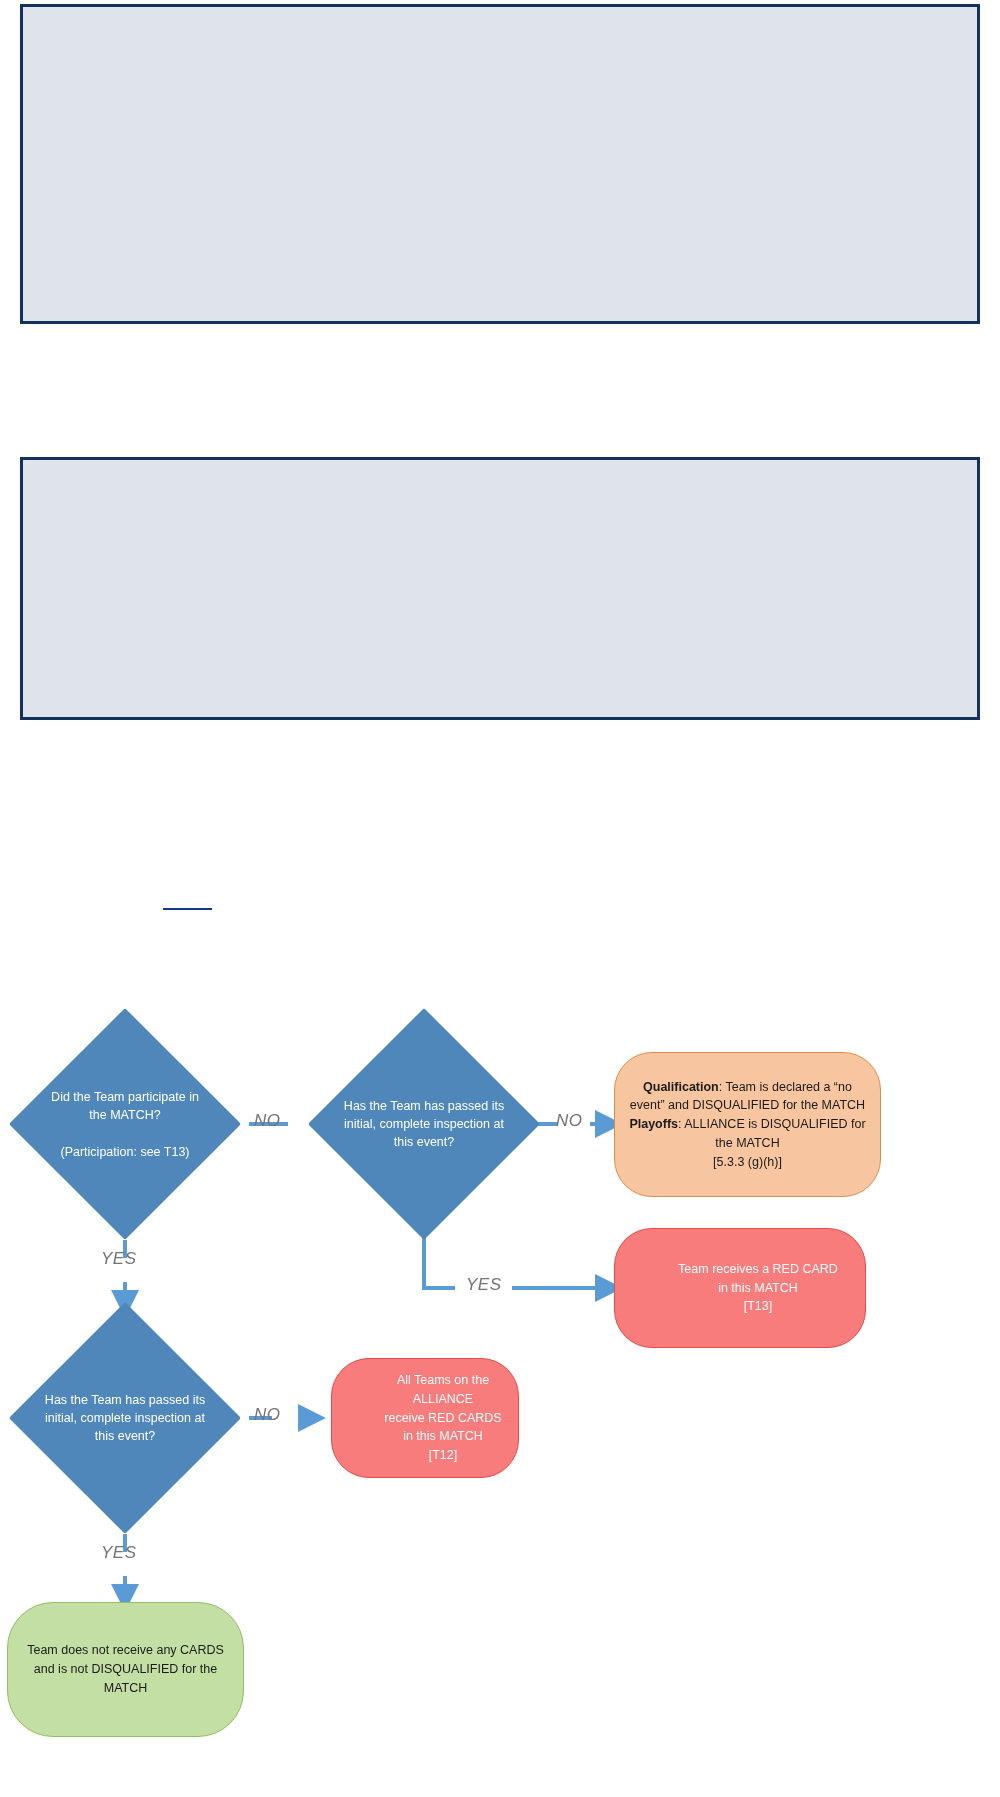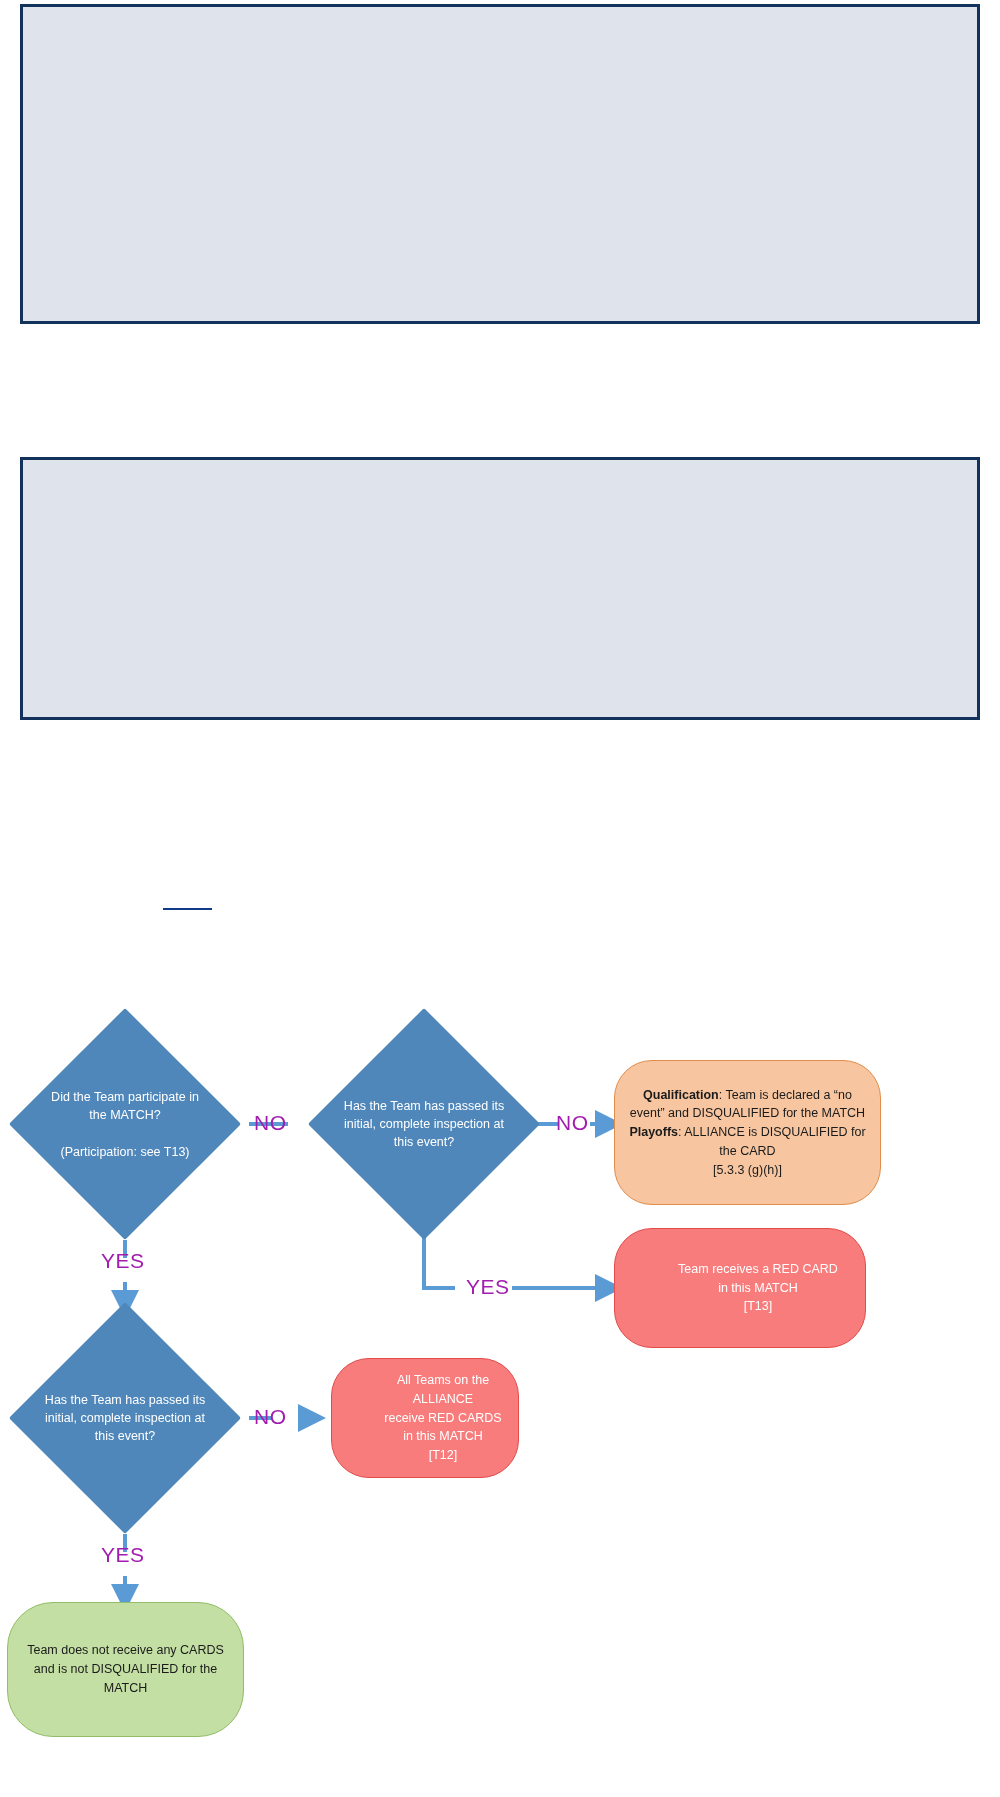--- a/index.html
+++ b/index.html
@@ -92,43 +92,43 @@
     justify-content: center;
     text-align: center;
     font-size: 12.5px;
     line-height: 1.5;
     padding: 6px 12px;
   }
   .pill.orange {
     background: #f7c6a0;
     border: 1.5px solid #e08c4a;
     color: #1b1b1b;
-    margin-top: 8px;
   }
   .pill.red {
     background: #f87c7c;
     border: 1.5px solid #e04b4b;
     color: #ffffff;
     padding-left: 48px;
   }
   .pill.green {
     background: #c3dfa3;
     border: 1.5px solid #93bd6a;
     color: #1b1b1b;
     border-radius: 46px;
   }
   .pill b { font-weight: bold; }
 
   
   .edge-label {
     position: absolute;
-    color: #a21caf;
-    font-size: 21px;
+    color: #737373;
+    font-size: 17px;
     letter-spacing: .5px;
     white-space: nowrap;
+    font-style: italic;
   }
 
   svg#connectors {
     position: absolute;
     left: 0; top: 0;
     width: 1000px;
     height: 957px;
     overflow: visible;
   }
 </style>
@@ -191,21 +191,21 @@
 
   <div class="pill orange" style="left:614px; top:212px; width:267px; height:145px;">
     <div style="width:100%;">
       <div>
         <b>Qualification</b><span>: Team is declared a “no</span>
       </div>
       <div>event” and DISQUALIFIED for the MATCH</div>
       <div>
         <b>Playoffs</b><span>: ALLIANCE is DISQUALIFIED for</span>
       </div>
-      <div>the CARD</div>
+      <div>the MATCH</div>
       <div>[5.3.3 (g)(h)]</div>
     </div>
   </div>
 
   <div class="pill red" style="left:614px; top:388px; width:252px; height:120px; white-space:pre-line;">
     <span>Team receives a RED CARD
 in this MATCH
 [T13]</span>
   </div>
 

